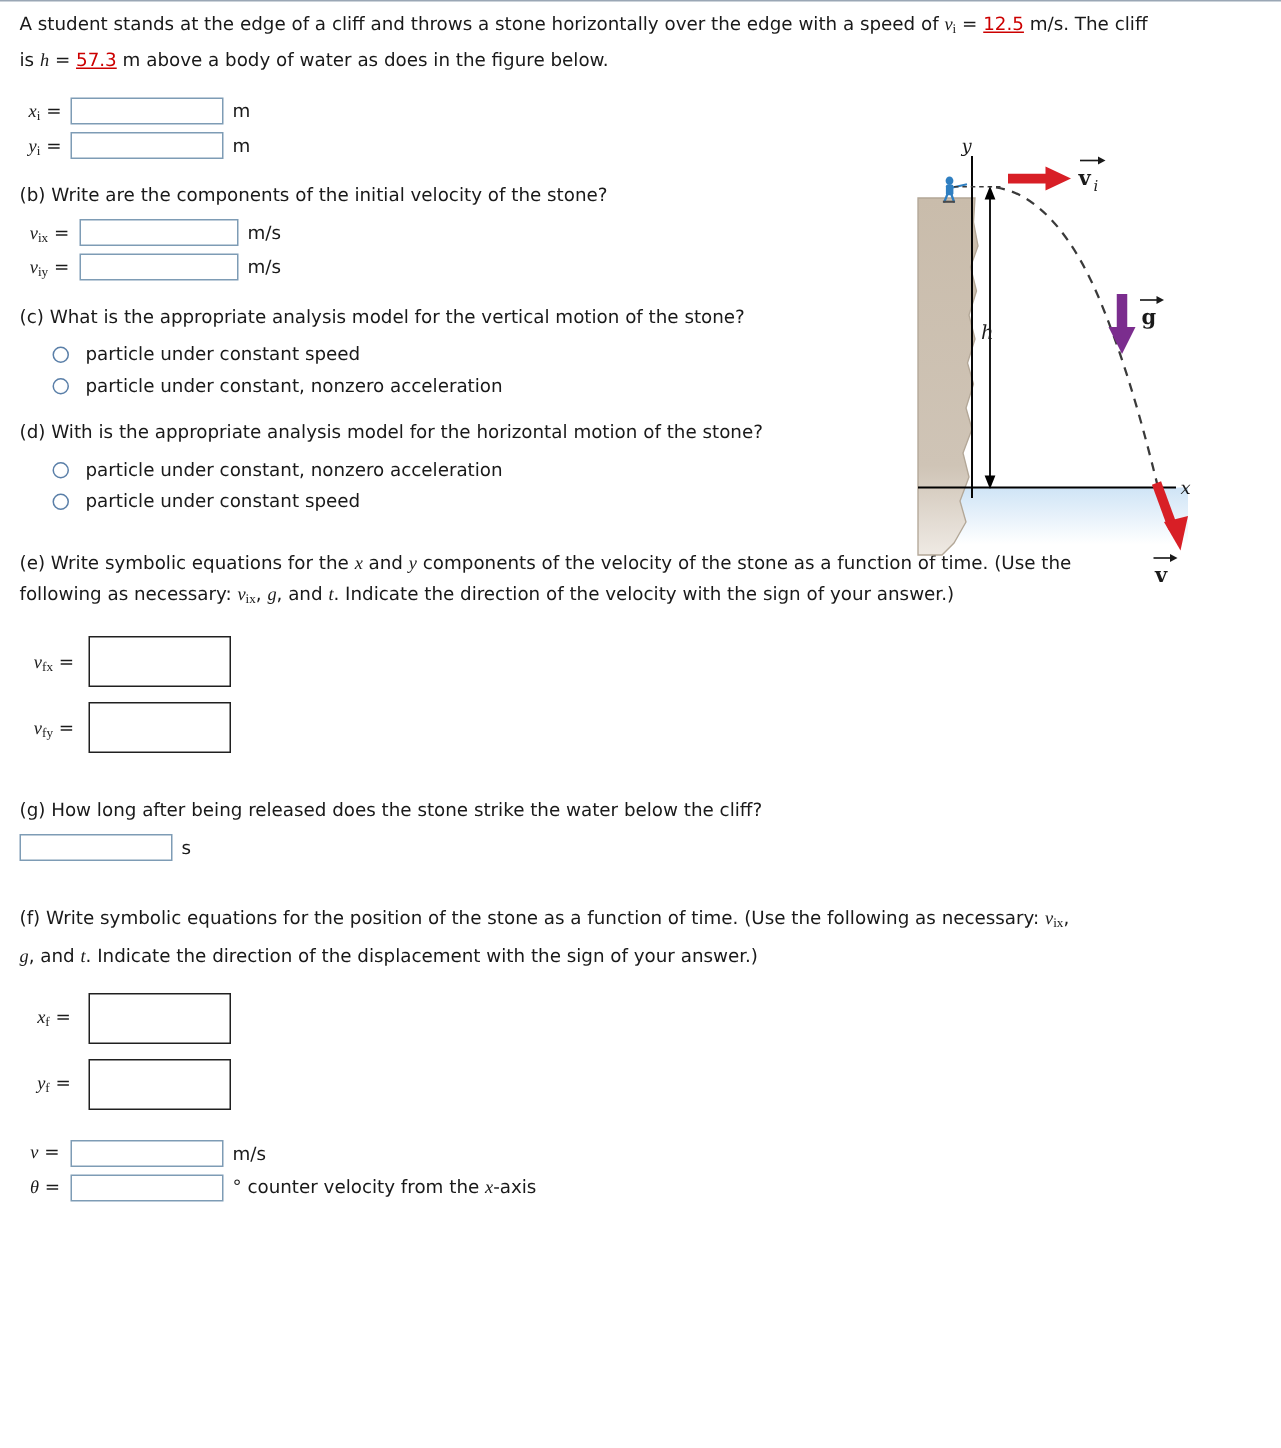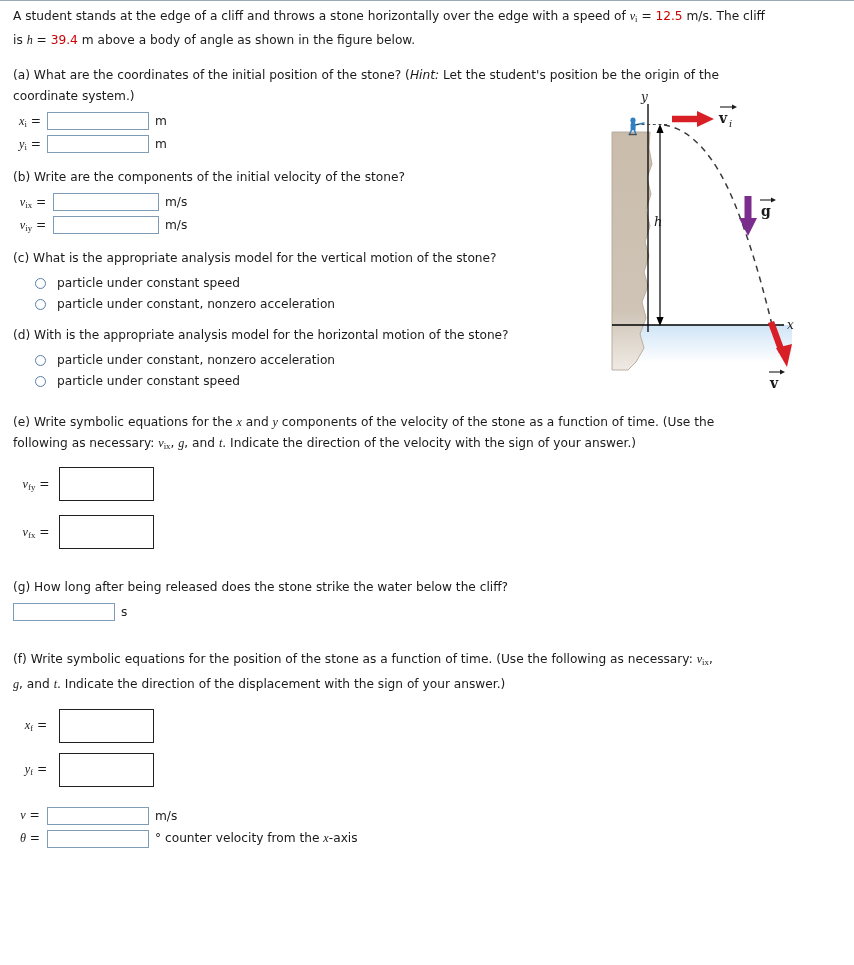--- a/index.html
+++ b/index.html
@@ -31,21 +31,21 @@
   .content {
     position: absolute;
     left: 13px;
     top: 6px;
     width: 836px;
   }
   p.stmt {
     margin: 0;
     line-height: 21px;
   }
-  .red { color: #cc0000; }
+  .red { color: #cc0000; text-decoration: underline; }
   .ital { font-style: italic; }
   var, .v {
     font-style: italic;
     font-family: Liberation Serif, serif;
   }
   sub {
     font-size: 0.72em;
     font-style: normal;
     vertical-align: -0.25em;
   }
@@ -122,24 +122,23 @@
   .figure svg { display: block; }
 </style>
 </head>
 <body>
 
 <div class="page">
   <div class="topline"></div>
 
   <div class="content">
 
-    <p class="stmt"><span>A student stands at the edge of a cliff and throws a stone horizontally over the edge with a speed of </span><var><span>v</span><sub>i</sub></var><span> = </span><span class="red">12.5</span><span> m/s. The cliff</span><br><span>is </span><var>h</var><span> = </span><span class="red">39.4</span><span> m above a body of angle as shown in the figure below.</span></p>
+    <p class="stmt"><span>A student stands at the edge of a cliff and throws a stone horizontally over the edge with a speed of </span><var><span>v</span><sub>i</sub></var><span> = </span><span class="red">12.5</span><span> m/s. The cliff</span><br><span>is </span><var>h</var><span> = </span><span class="red">57.3</span><span> m above a body of water as does in the figure below.</span></p>
 
     <div class="qblock">
-      <p class="qtext"><span>(a) What are the coordinates of the initial position of the stone? (</span><span class="ital">Hint:</span><span> Let the student's position be the origin of the</span><br><span>coordinate system.)</span></p>
       <div class="ansrow">
         <span class="lbl"><var><span>x</span><sub>i</sub></var> <span>=</span></span>
         <span class="box"></span>
         <span class="unit">m</span>
       </div>
       <div class="ansrow">
         <span class="lbl"><var><span>y</span><sub>i</sub></var> <span>=</span></span>
         <span class="box"></span>
         <span class="unit">m</span>
       </div>
@@ -178,26 +177,26 @@
         <span class="optlabel">particle under constant, nonzero acceleration</span>
       </div>
       <div class="opt">
         <span class="radio"></span>
         <span class="optlabel">particle under constant speed</span>
       </div>
     </div>
 
     <div class="qblock" style="margin-top:24px">
       <p class="qtext"><span>(e) Write symbolic equations for the </span><var>x</var><span> and </span><var>y</var><span> components of the velocity of the stone as a function of time. (Use the</span><br><span>following as necessary: </span><var><span>v</span><sub>ix</sub></var><span>, </span><var>g</var><span>, and </span><var>t</var><span>. Indicate the direction of the velocity with the sign of your answer.)</span></p>
+      <div class="bigrow" style="margin-top:14px">
+        <span class="lbl"><var><span>v</span><sub>fx</sub></var> <span>=</span></span>
+        <span class="bigbox"></span>
+      </div>
       <div class="bigrow">
         <span class="lbl"><var><span>v</span><sub>fy</sub></var> <span>=</span></span>
-        <span class="bigbox"></span>
-      </div>
-      <div class="bigrow" style="margin-top:14px">
-        <span class="lbl"><var><span>v</span><sub>fx</sub></var> <span>=</span></span>
         <span class="bigbox"></span>
       </div>
     </div>
 
     <div class="qblock" style="margin-top:28px">
       <p class="qtext">(g) How long after being released does the stone strike the water below the cliff?</p>
       <div class="ansrow">
         <span class="box" style="width:102px"></span>
         <span class="unit">s</span>
       </div>

